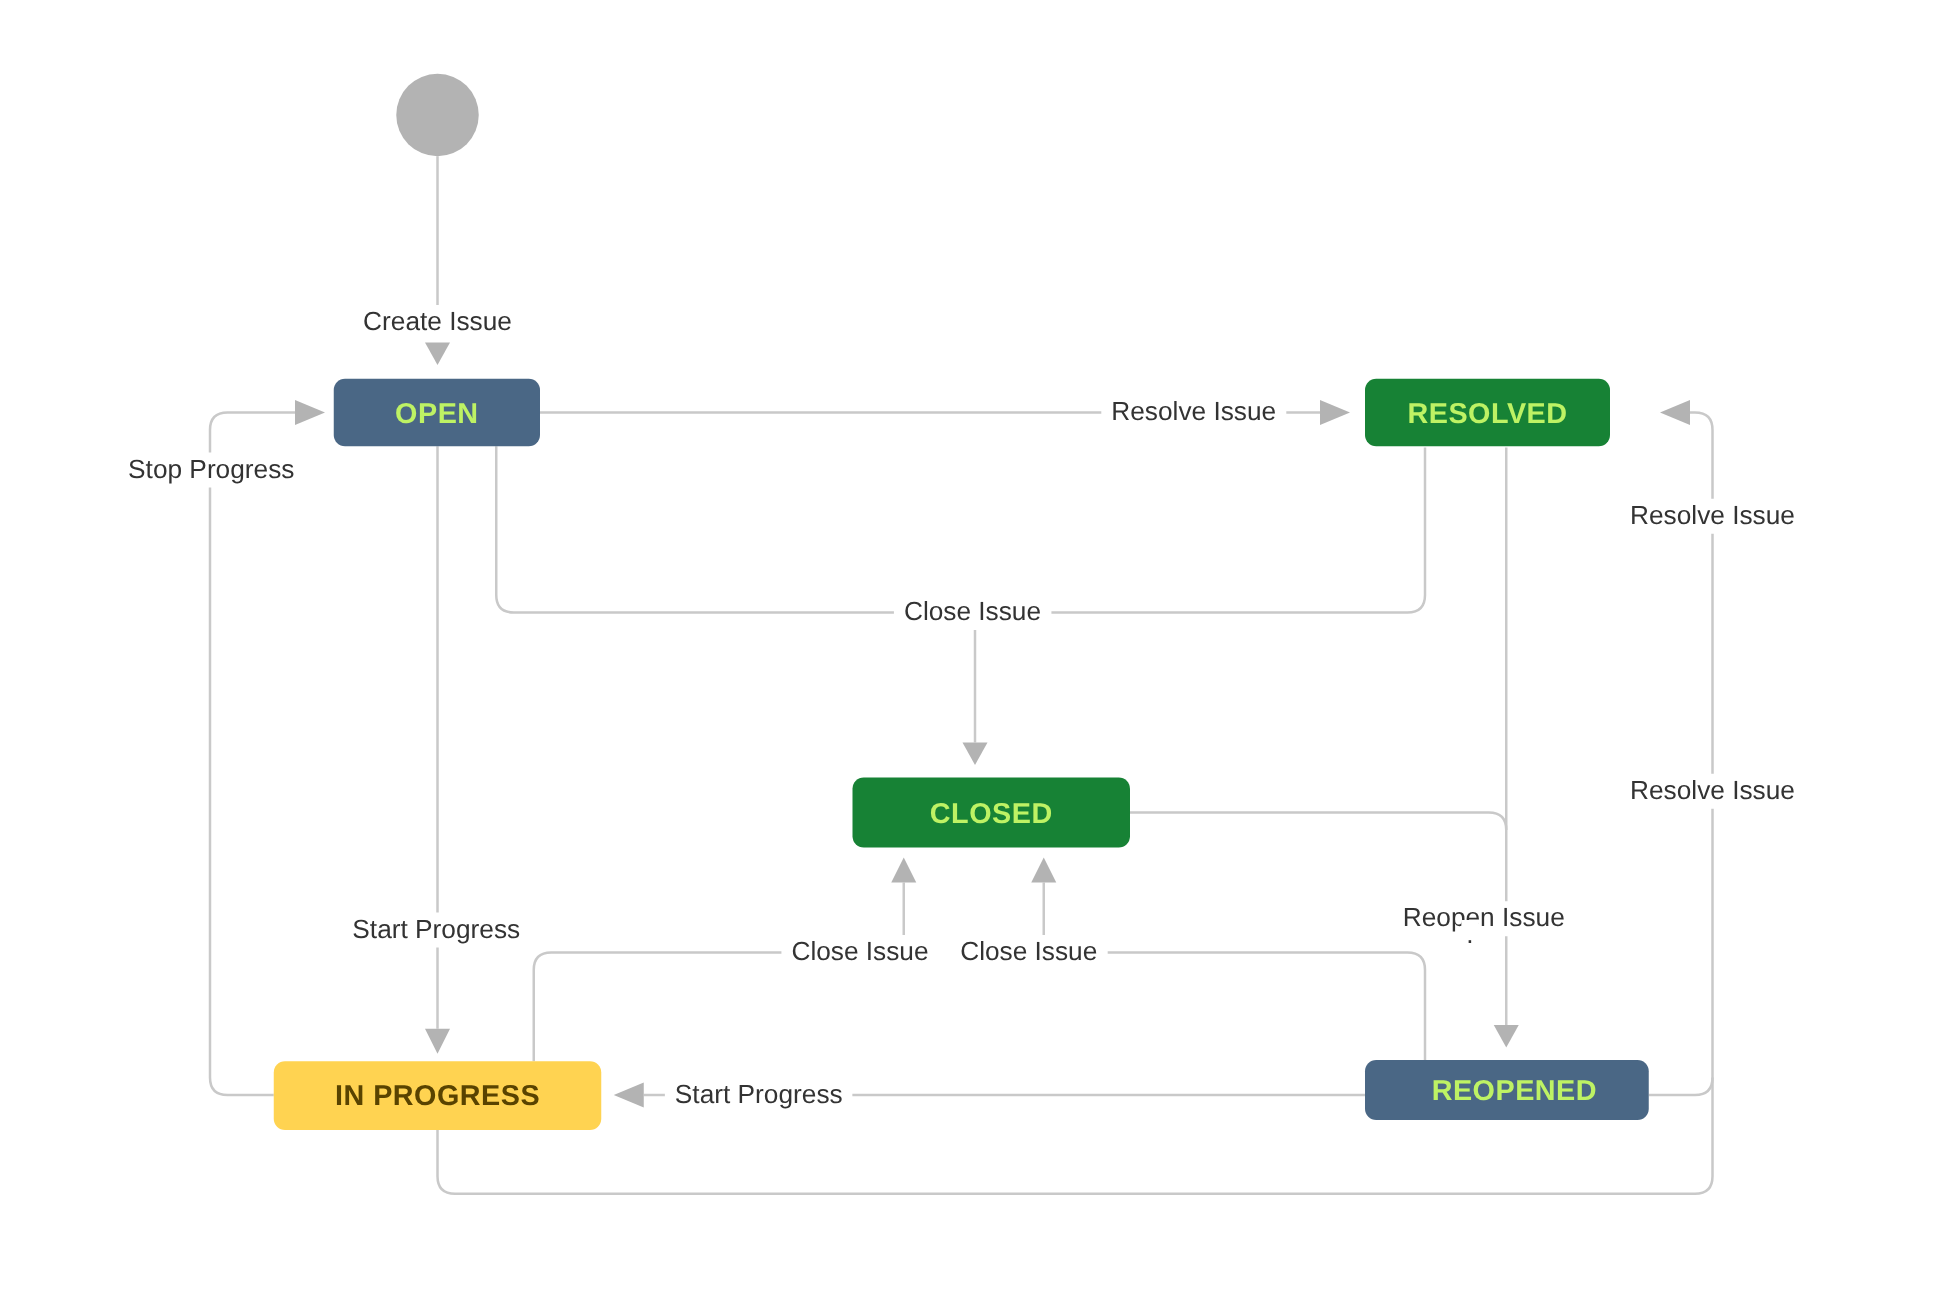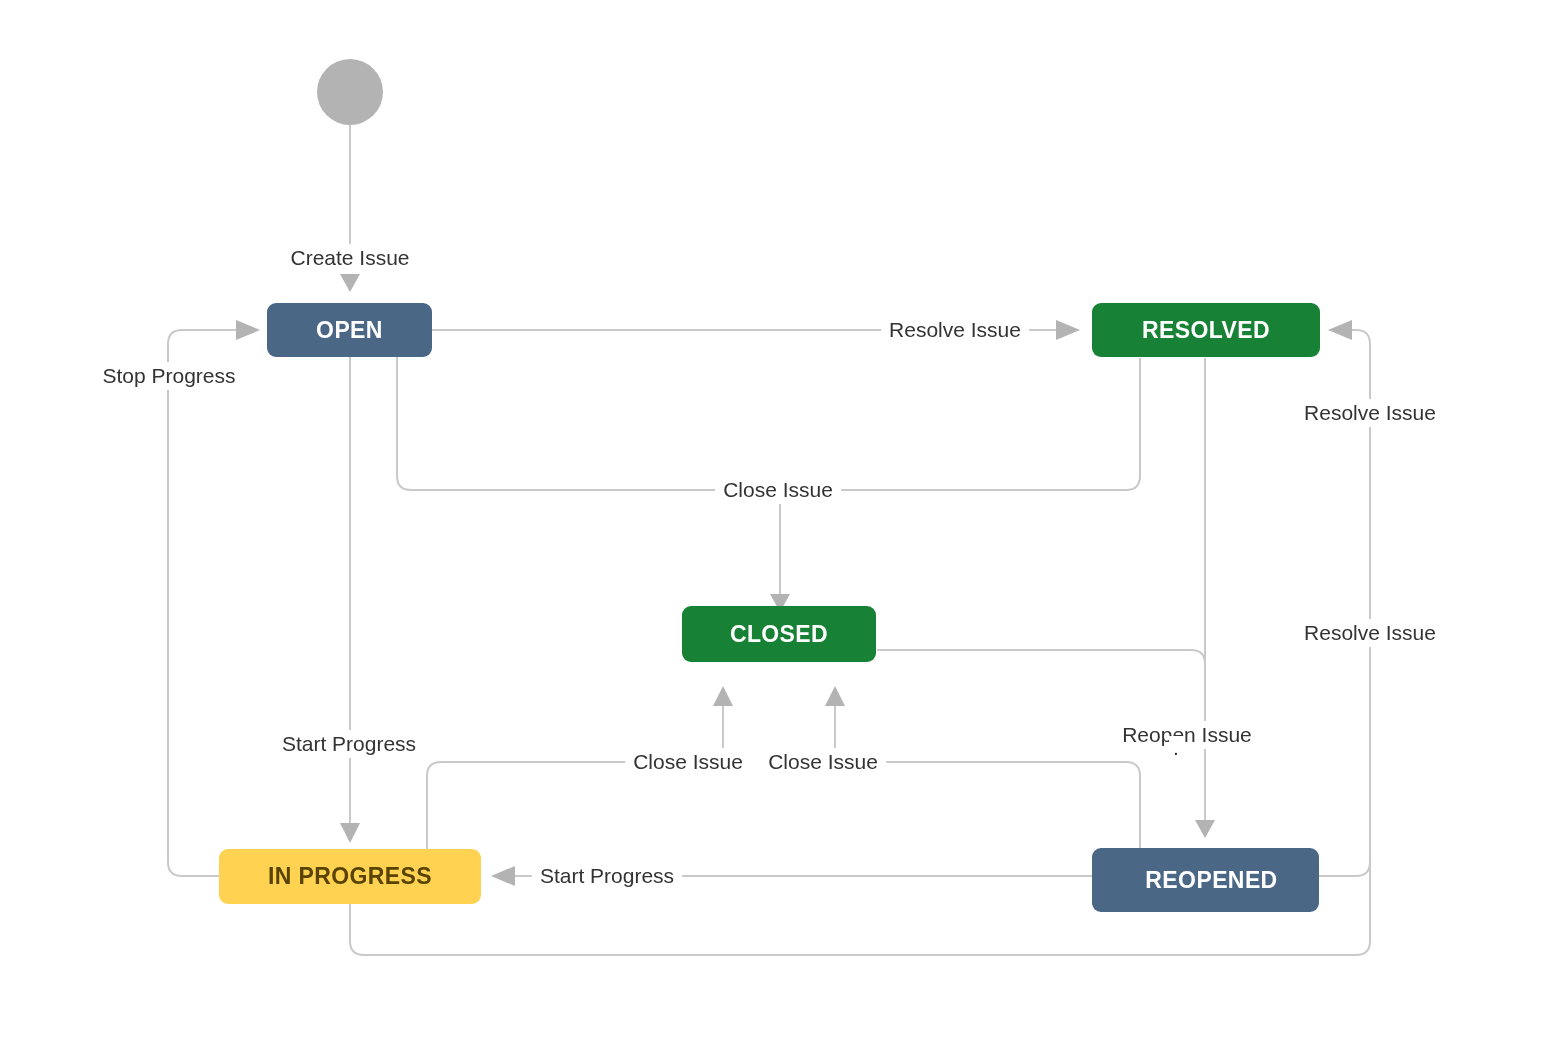--- a/index.html
+++ b/index.html
@@ -17,21 +17,21 @@
   .start-node {
     position: absolute; left: 317px; top: 59px;
     width: 66px; height: 66px; border-radius: 50%;
     background: var(--startNode, #b3b3b3);
   }
   .node {
     position: absolute; box-sizing: border-box;
     display: flex; align-items: center; justify-content: center;
     border-radius: 9px;
     font-size: 23px; font-weight: bold; letter-spacing: 0.4px;
-    color: #ffffff; cursor: default; user-select: none;
+    color: #bef264; cursor: default; user-select: none;
   }
   .node--slate  { background: var(--slate,  #4a6785); }
   .node--green  { background: var(--green,  #178235); }
   .node--yellow { background: var(--yellow, #ffd351); color: var(--yellowText, #594300); }
   .edge-label {
     position: absolute; transform: translate(-50%, -50%);
     background: var(--background, #ffffff);
     padding: 2px 8px; white-space: nowrap;
     font-size: 21px; font-weight: normal;
     color: var(--labelText, #333333);
@@ -77,27 +77,27 @@
     <path class="edge" d="M350,904 V941 Q350,955 364,955 H1356 Q1370,955 1370,941 V344 Q1370,330 1356,330 H1352"></path>
     <polygon class="arrowhead" points="1352,320 1352,340 1328,330"></polygon>
 
     <path class="edge" d="M1319,876 H1356 Q1370,876 1370,862"></path>
   </svg>
 
   <div class="start-node"></div>
 
   <div class="node node--slate" style="left:267px; top:303px; width:165px; height:54px;">OPEN</div>
 
-  <div class="node node--green" style="left:1092px; top:303px; width:228px; height:54px;">RESOLVED</div>
+  <div class="node node--green" style="left:1092px; top:303px; width:196px; height:54px;">RESOLVED</div>
 
-  <div class="node node--green" style="left:682px; top:606px; width:194px; height:56px;">CLOSED</div>
+  <div class="node node--green" style="left:682px; top:622px; width:222px; height:56px;">CLOSED</div>
 
   <div class="node node--yellow" style="left:219px; top:849px; width:262px; height:55px;text-align:right;">IN PROGRESS</div>
 
-  <div class="node node--slate" style="left:1092px; top:848px; width:227px; height:64px;padding-left:12px;">REOPENED</div>
+  <div class="node node--slate" style="left:1092px; top:848px; width:227px; height:48px;padding-left:12px;">REOPENED</div>
 
   <div class="edge-label" style="left:350px; top:258px;">Create Issue</div>
 
   <div class="edge-label" style="left:955px; top:330px;">Resolve Issue</div>
 
   <div class="edge-label" style="left:169px; top:376px;">Stop Progress</div>
 
   <div class="edge-label" style="left:778px; top:490px;">Close Issue</div>
 
   <div class="edge-label" style="left:1370px; top:413px;">Resolve Issue</div>

